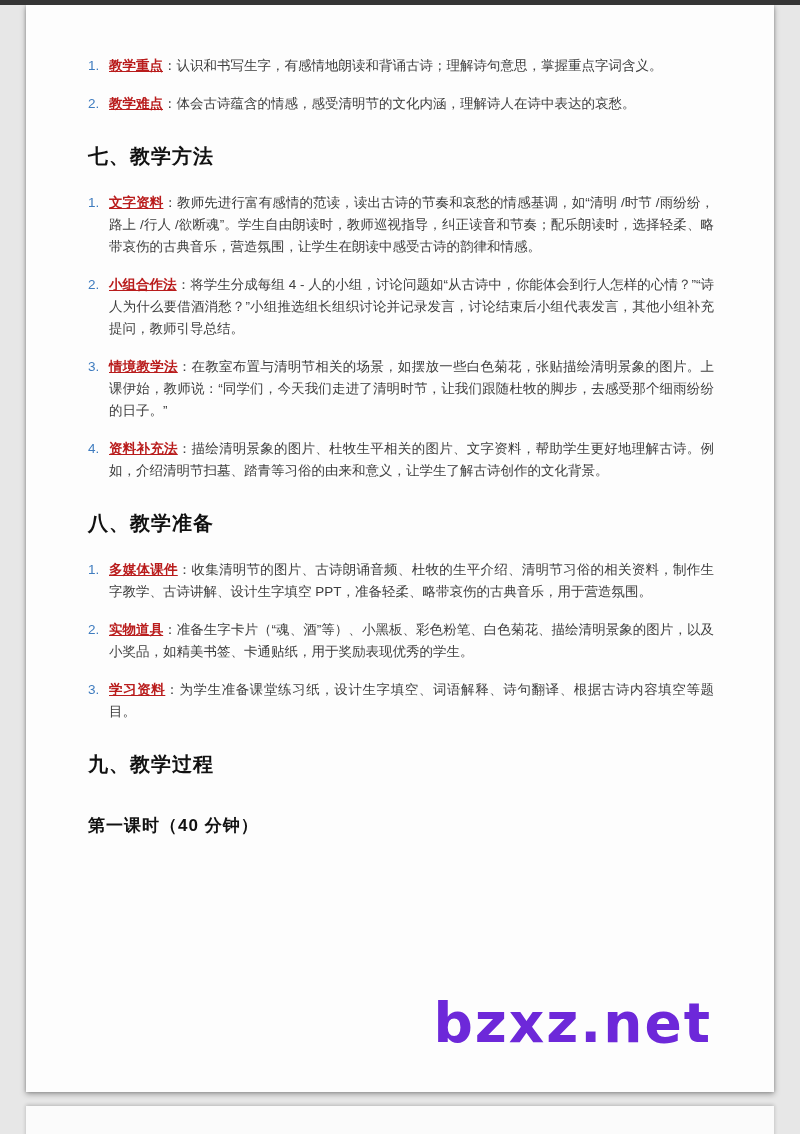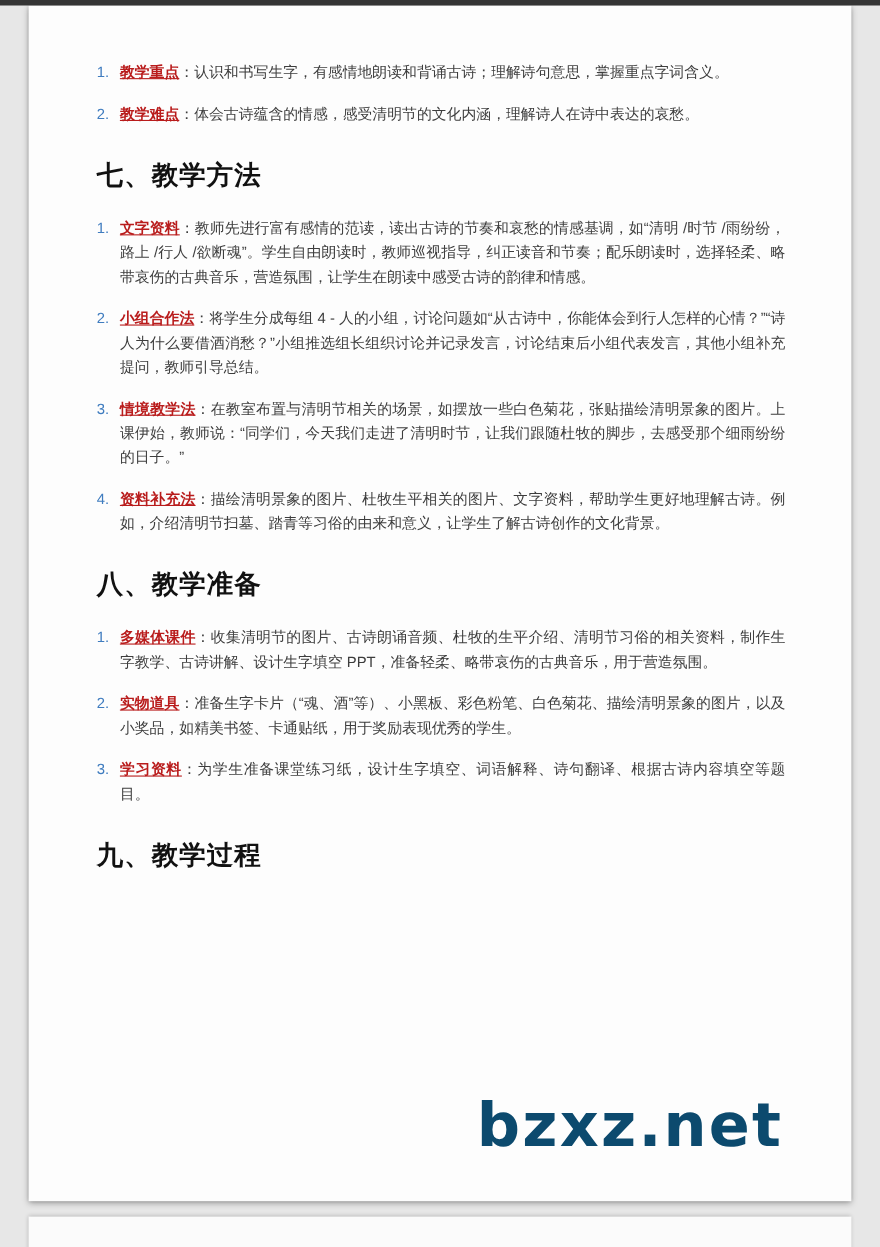--- a/index.html
+++ b/index.html
@@ -11,26 +11,26 @@
           background:#fdfdfd; box-shadow:0 2px 6px rgba(0,0,0,.35), 0 0 3px rgba(0,0,0,.2); }
   .page2 { position:absolute; top:1106px; left:26px; width:748px; height:40px;
            background:#fbfbfb; box-shadow:0 -1px 4px rgba(0,0,0,.22); }
   .content { position:relative; width:100%; height:100%; padding:50px 60px 0 62px; overflow:hidden; }
 
   .li { display:flex; margin-bottom:16px; }
   .li .num { flex:0 0 17px; margin-right:4px; color:#3f7cbf; font-size:13.5px; line-height:22px; }
   .li .txt { flex:1; font-size:13.5px; line-height:22px; color:#3d3d3d; text-align:justify; }
   .li .txt b { color:#b91c1c; font-weight:bold;text-decoration:underline; }
 
-  h2.sec { font-size:24px; font-weight:bold; color:#111; margin:28px 0 22px 0; letter-spacing:1px; }
+  h2.sec { font-size:20px; font-weight:bold; color:#111; margin:28px 0 22px 0; letter-spacing:1px; }
   h3.lesson { font-size:17px; font-weight:bold; color:#111; margin:36px 0 0 0; letter-spacing:1px; }
   h4.activity { font-size:15.5px; font-weight:bold; color:#111; margin:34px 0 0 12px; letter-spacing:1px; }
 
   .watermark { position:absolute; top:986px; right:62px; font-size:55px; font-weight:bold;
-               color:#0c4a6e; letter-spacing:2px; font-family:"DejaVu Sans","Liberation Sans",sans-serif; }
+               color:#6d28d9; letter-spacing:2px; font-family:"DejaVu Sans","Liberation Sans",sans-serif; }
 </style>
 </head>
 <body>
 
 <div class="canvas">
   <div class="top-strip"></div>
 
   <div class="page">
     <div class="content">
 
@@ -72,20 +72,21 @@
         <span class="num">2.</span>
         <p class="txt"><b>实物道具</b><span>：准备生字卡片（“魂、酒”等）、小黑板、彩色粉笔、白色菊花、描绘清明景象的图片，以及小奖品，如精美书签、卡通贴纸，用于奖励表现优秀的学生。</span></p>
       </div>
       <div class="li">
         <span class="num">3.</span>
         <p class="txt"><b>学习资料</b><span>：为学生准备课堂练习纸，设计生字填空、词语解释、诗句翻译、根据古诗内容填空等题目。</span></p>
       </div>
 
       <h2 class="sec">九、教学过程</h2>
 
+      <h3 class="lesson">第一课时（40 分钟）</h3>
 
 
       <div class="watermark">bzxz.net</div>
     </div>
   </div>
 
   <div class="page2"></div>
 </div>
 
 </body></html>

